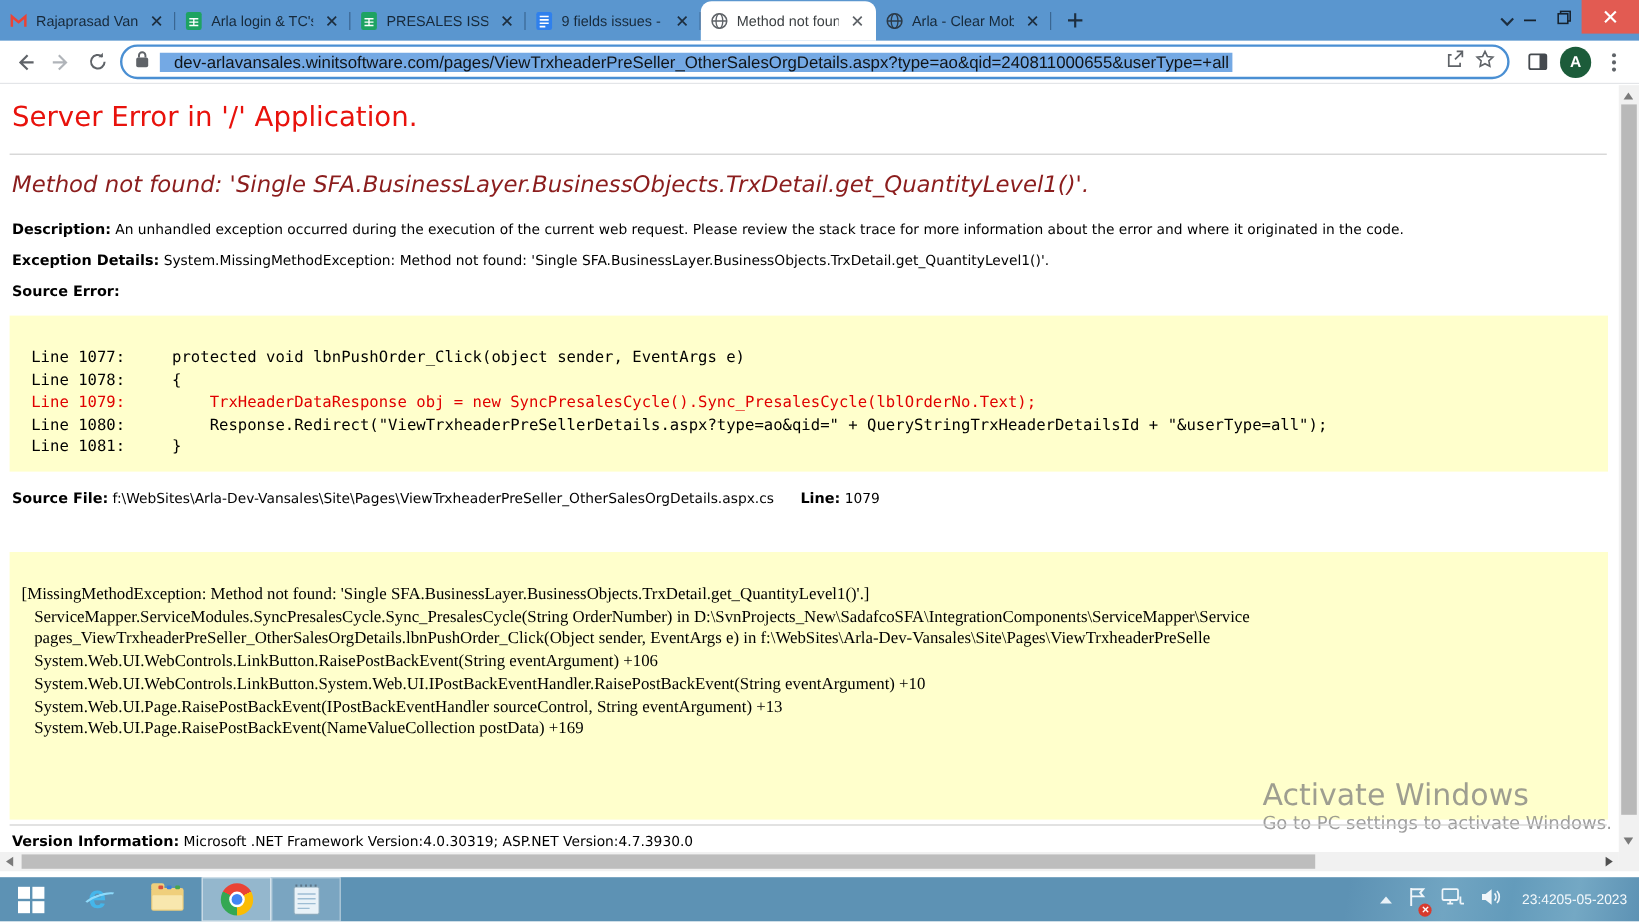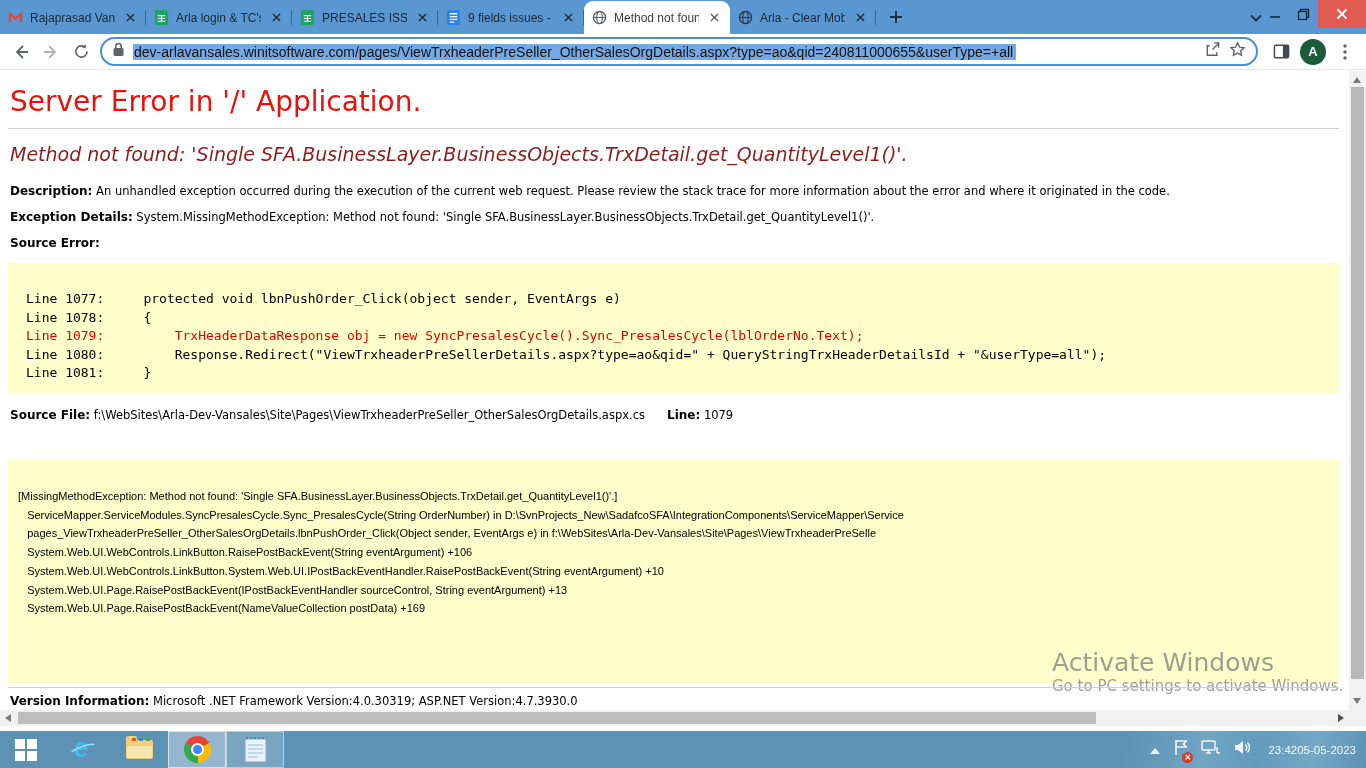--- a/index.html
+++ b/index.html
@@ -29,41 +29,41 @@
   .wc-min { right:76px; width:30px; } .wc-restore { right:48px; width:30px; }
   .wc-close { right:0; width:48px; background:#e25b52; }
 
   
   .toolbar { position:absolute; top:34px; left:0; right:0; height:36px; background:#fff;
              border-bottom:1px solid #e3e5e8; display:flex; align-items:center; padding:0 6px; }
   .navbtn { width:30px; height:30px; display:flex; align-items:center; justify-content:center; flex:none; }
   .omnibox { flex:1; height:29px; margin:0 8px 0 4px; border:2px solid #4a8fd3; border-radius:15px;
              display:flex; align-items:center; padding:0 10px; gap:8px; overflow:hidden; }
   .urltext { flex:1; font-size:14px; white-space:nowrap; overflow:hidden; }
-  .urlsel { background:#74a9e4; color:#101418; padding:3px 3px 4px 1px; }
+  .urlsel { background:#74a9e4; color:#101418; padding:3px 3px 4px 12px; }
   .avatar { width:26px; height:26px; border-radius:50%; background:#1c5c3a; color:#fff;
             display:flex; align-items:center; justify-content:center; font-size:13px;
             font-weight:bold; margin:0 4px; flex:none; }
 
   
   .page { position:absolute; top:71px; left:0; width:1349px; height:639px; background:#fff;
           overflow:hidden; font-family:"DejaVu Sans", sans-serif; color:#000; }
-  .h1 { position:absolute; top:14px; left:10px; font-size:28px; color:#e8120c; }
+  .h1 { position:absolute; top:14px; left:10px; font-size:23px; color:#e8120c; }
   .rule1 { position:absolute; top:57px; left:8px; right:10px; border-top:1px solid #cfcfcf; }
   .h2 { position:absolute; top:72px; left:10px; font-size:19px; font-style:italic; color:#8b1d1d; }
   .pline { position:absolute; left:10px; font-size:11.5px; white-space:nowrap; }
   .lbl { font-weight:bold; font-size:12px; }
   .codebox { position:absolute; top:192px; left:8px; right:9px; height:130px; background:#ffffcc;
              padding:27px 0 0 18px; overflow:hidden; }
   .codeline { font-family:"DejaVu Sans Mono","Liberation Mono",monospace; font-size:13px;
               line-height:18.6px; white-space:pre; }
   .codeline.hl { color:#e00000; }
   .stackbox { position:absolute; top:389px; left:8px; right:9px; height:223px; background:#ffffcc;
               padding:27px 0 0 10px; overflow:hidden; }
-  .stackline { font-family:Liberation Sans, sans-serif; font-size:11px;
+  .stackline { font-family:Liberation Serif, serif; font-size:14px;
                line-height:18.7px; white-space:pre; }
   .rule2 { position:absolute; top:616px; left:8px; right:10px; border-top:1px solid #cfcfcf; }
   .version { top:623px; }
   .wm1 { position:absolute; top:577px; left:1052px; font-size:25px; color:rgba(120,120,120,.72); }
   .wm2 { position:absolute; top:606px; left:1052px; font-size:15px; color:rgba(120,120,120,.72); }
 
   
   .vscroll { position:absolute; top:71px; right:0; width:17px; height:639px; background:#f1f1f1; }
   .vthumb { position:absolute; top:16px; left:2px; width:13px; height:592px; background:#b9b9b9; }
   .arr { width:0; height:0; position:absolute; }

